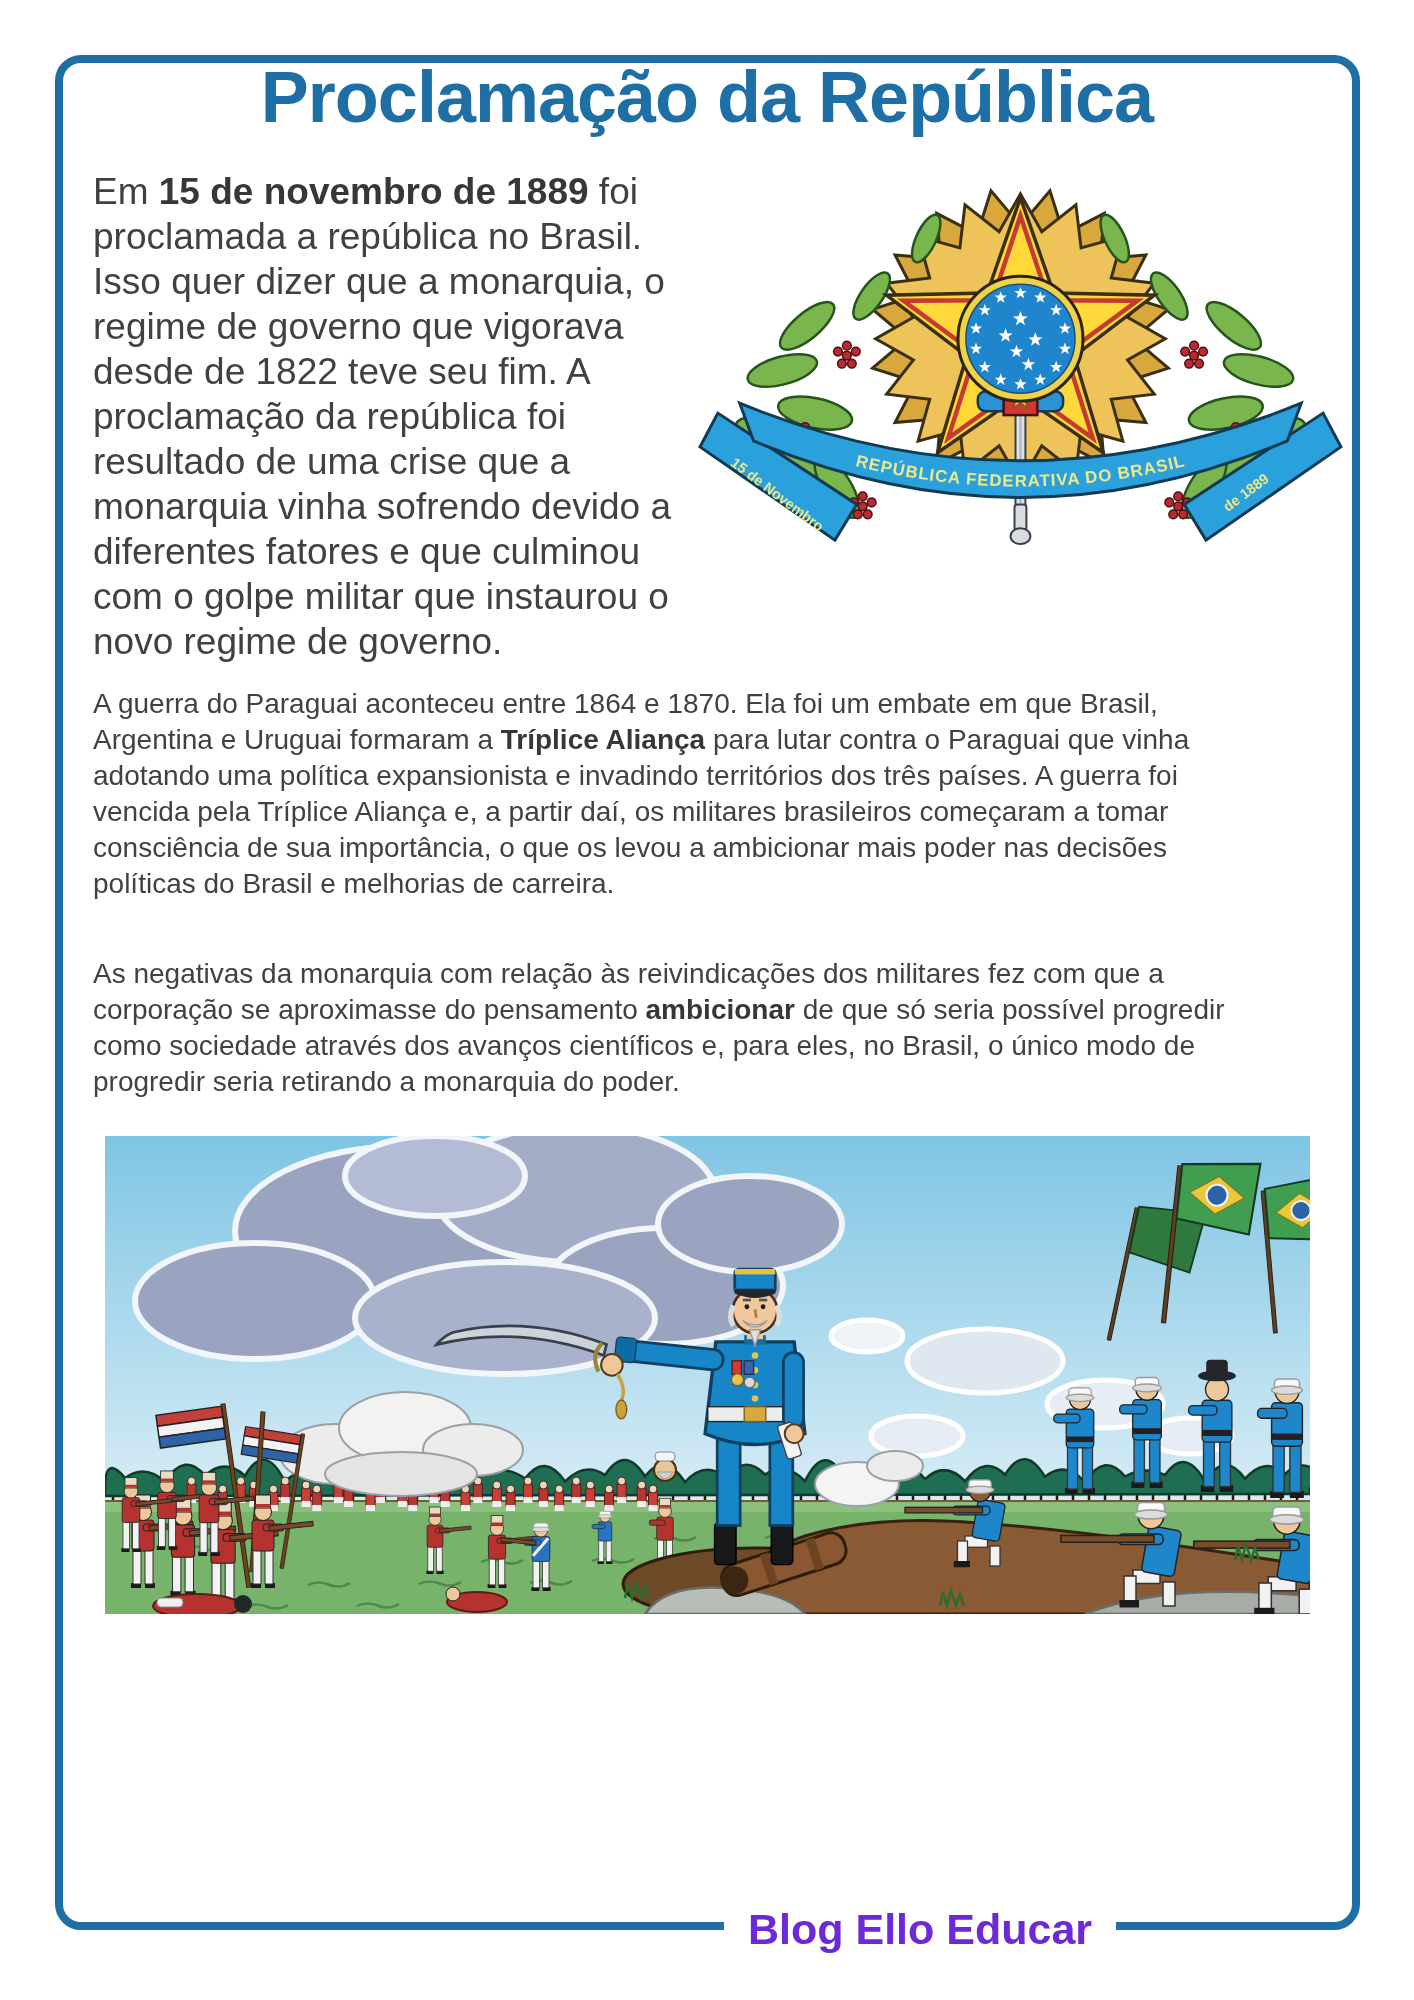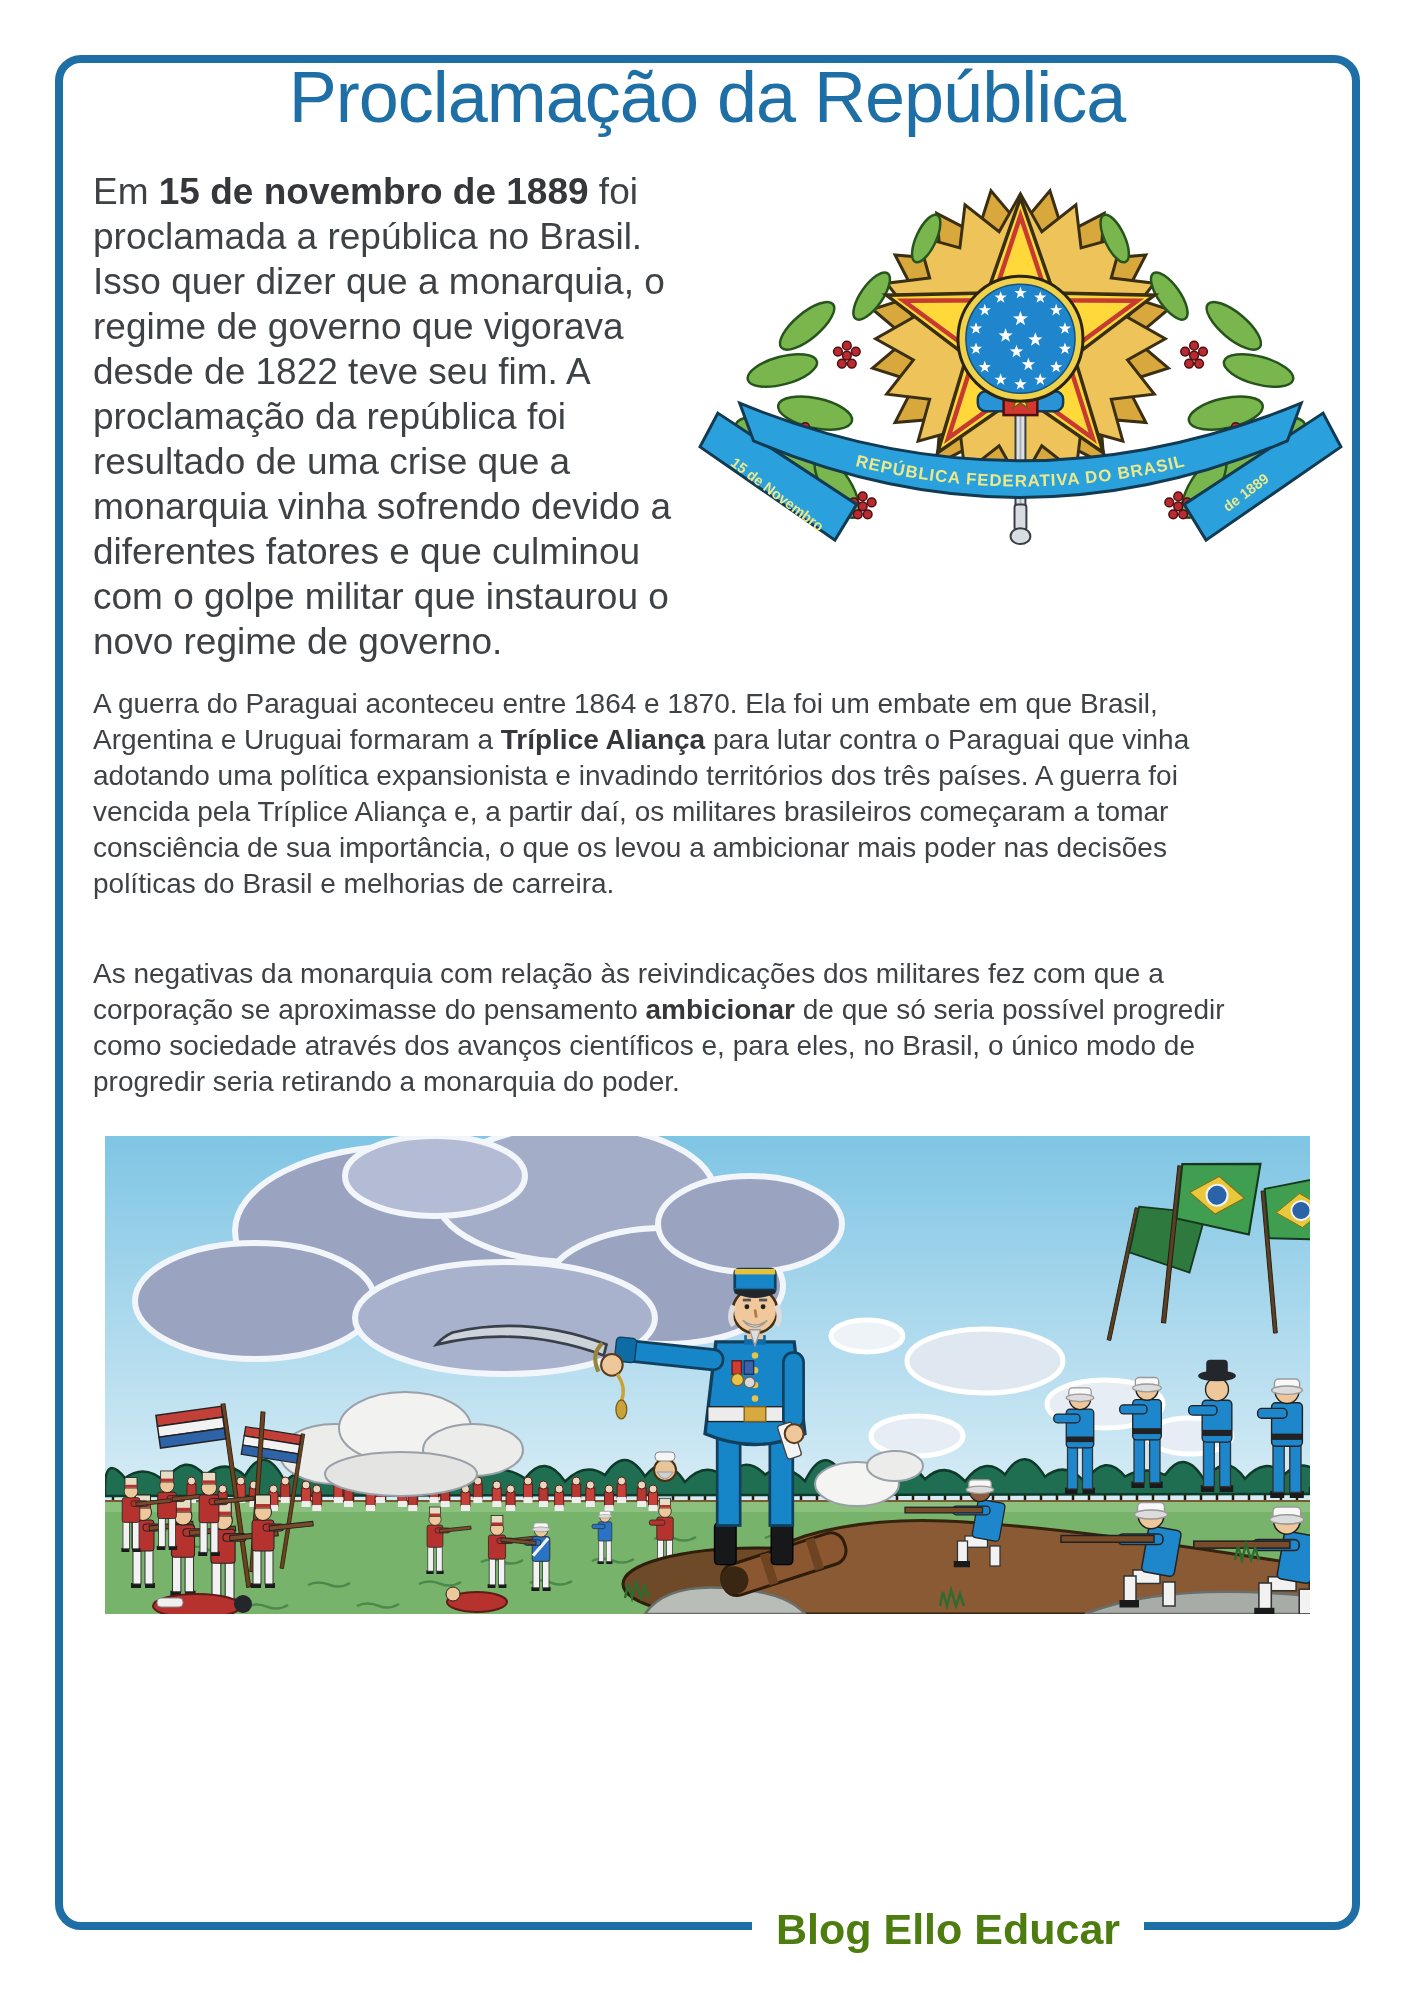--- a/index.html
+++ b/index.html
@@ -6,39 +6,39 @@
   body{
     width:1414px;height:2000px;background:#ffffff;position:relative;overflow:hidden;
     font-family:"Liberation Sans","DejaVu Sans",sans-serif;color:#3f4245;
   }
   .frame{
     position:absolute;left:55px;top:55px;width:1289px;height:1859px;
     border:8px solid #1d6fa5;border-radius:26px;
   }
   h1.page-title{
     position:relative;margin:0;padding-top:58px;text-align:center;
-    font-size:72px;font-weight:normal;color:#1d6fa5;letter-spacing:-1px;line-height:1.1;
+    font-size:72px;font-weight:bold;color:#1d6fa5;letter-spacing:-1px;line-height:1.1;
   }
   .content{position:relative;margin:0 86px 0 93px;}
   p{margin:0;}
   .intro{
     margin-top:32px;width:612px;font-size:37px;line-height:45px;
   }
   .emblem{position:absolute;left:595px;top:8px;width:655px;height:377px;}
   h2.section-heading{
     margin:14px 0 0 0;font-size:35px;line-height:42px;font-weight:bold;color:#1d6fa5;
   }
   .body-p{margin-top:22px;width:1168px;font-size:28px;line-height:36px;}
   .body-p.gap1{margin-top:54px;}
   .body-p.gap2{margin-top:48px;}
   b{color:#35373a;}
   #battle{display:block;margin:36px 0 0 12px;width:1205px;height:478px;background:#bfe2ef;}
   .footer-brand{
-    position:absolute;left:752px;top:1899px;padding:0 24px;background:#ffffff;
-    font-size:43px;line-height:60px;font-weight:bold;color:#4d7c0f;letter-spacing:0;
+    position:absolute;left:724px;top:1899px;padding:0 24px;background:#ffffff;
+    font-size:43px;line-height:60px;font-weight:bold;color:#6d28d9;letter-spacing:0;
   }
 </style>
 </head>
 <body>
 
 <div class="frame"></div>
 
 <h1 class="page-title">Proclamação da República</h1>
 
 <div class="content">

